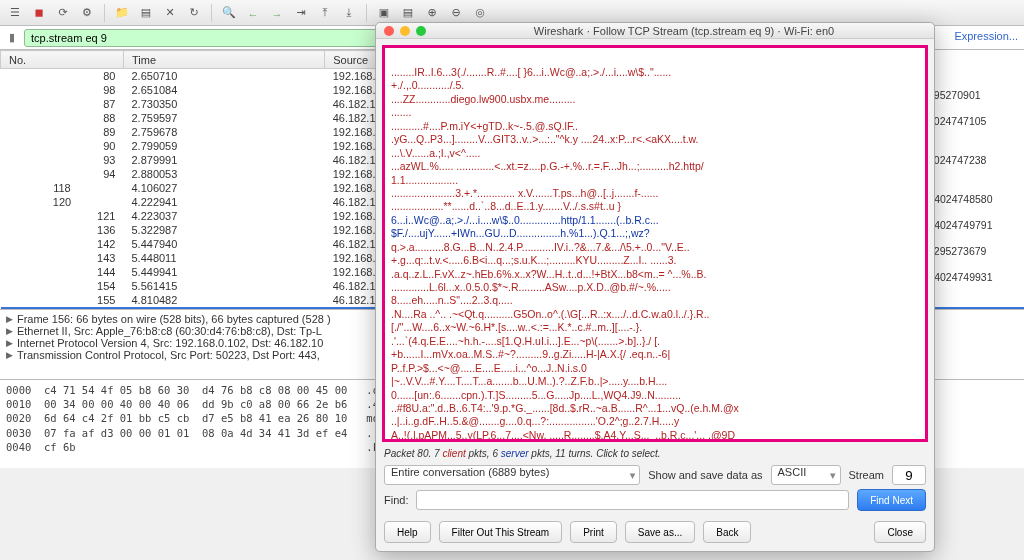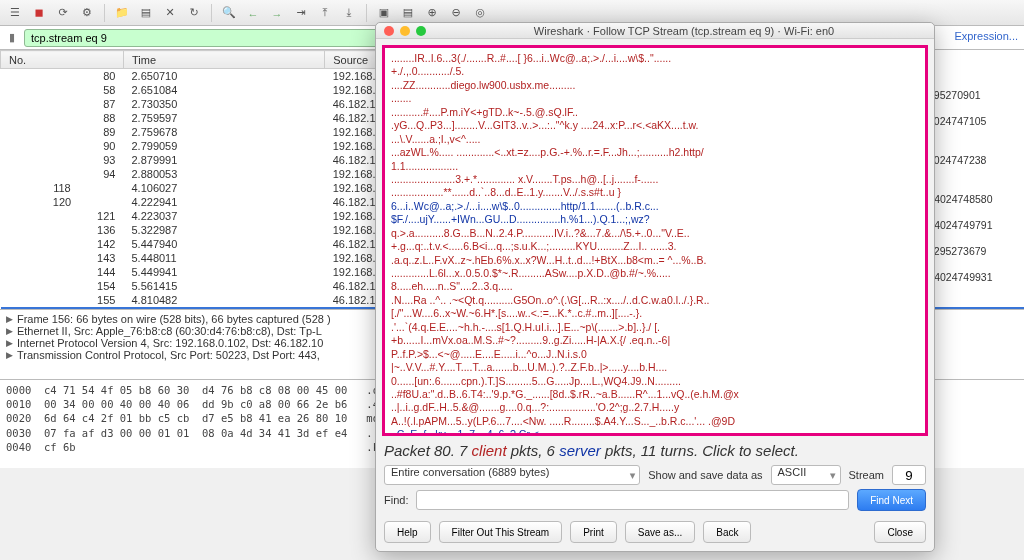--- a/index.html
+++ b/index.html
@@ -38,25 +38,25 @@
   
   .dialog { position: absolute; left: 375px; top: 22px; width: 560px; height: 530px; background: #f2f2f2; border: 1px solid #aaa; border-radius: 5px; box-shadow: 0 6px 24px rgba(0,0,0,.3); display: flex; flex-direction: column; }
   .dlg-titlebar { height: 16px; background: linear-gradient(#f7f7f7,#e4e4e4); border-bottom: 1px solid #ccc; display: flex; align-items: center; font-size: 11px; border-radius: 5px 5px 0 0; }
   .dlg-lights { display: flex; gap: 6px; padding: 0 8px; }
   .dlg-lights span { width: 10px; height: 10px; border-radius: 50%; }
   .dlg-lights .r { background: #ff5f56; }
   .dlg-lights .y { background: #ffbd2e; }
   .dlg-lights .g { background: #27c93f; }
   .dlg-titlebar .t { flex: 1; text-align: center; color: #444; }
 
-  .stream-box { flex: 1; margin: 6px; border: 3px solid #e6007e; background: #fff; overflow: auto; padding: 4px 6px; font-family: Menlo, monospace; font-size: 10.5px; line-height: 1.28; }
+  .stream-box { flex: 1; margin: 6px; border: 3px solid #e6007e; background: #fff; overflow: auto; padding: 18px 6px; font-family: Menlo, monospace; font-size: 10.5px; line-height: 1.28; }
   .stream-box .cl { color: #b22222; }  
   .stream-box .sv { color: #1034a6; }  
 
-  .summary-line { margin: 0 8px 4px 8px; font-size: 15px; color: #333; }
+  .summary-line { margin: 0 8px 4px 8px; font-size: 10px; color: #333; }
   .summary-line em { font-style: italic; }
 
   .dlg-row { display: flex; align-items: center; gap: 8px; margin: 2px 8px; font-size: 11px; }
   .dlg-row .sel { flex: 1; height: 20px; background: #fff; border: 1px solid #bbb; border-radius: 3px; padding: 0 18px 0 6px; position: relative; }
   .dlg-row .sel .chev { position: absolute; right: 4px; top: 3px; color: #888; }
   .dlg-row label { white-space: nowrap; }
   .dlg-row input.find { flex: 1; height: 20px; border: 1px solid #bbb; border-radius: 3px; padding: 0 6px; }
   .num-input { width: 34px; height: 20px; border: 1px solid #bbb; border-radius: 3px; padding: 0 4px; text-align: center; }
 
   .btn { height: 22px; padding: 0 12px; background: linear-gradient(#fff,#eaeaea); border: 1px solid #bbb; border-radius: 4px; font-size: 10px; cursor: pointer; }
@@ -112,21 +112,21 @@
     </tr>
       </thead>
     <tbody id="packet-body">
         <tr>
           <td style="text-align:right">80</td>
           <td>2.650710</td>
           <td>192.168.0.102</td>
           <td><span class="blur">████████</span></td>
         </tr>
         <tr>
-          <td style="text-align:right">58</td>
+          <td style="text-align:right">98</td>
           <td>2.651084</td>
           <td>192.168.0.102</td>
           <td><span class="blur">████████</span></td>
         </tr>
         <tr>
           <td style="text-align:right">87</td>
           <td>2.730350</td>
           <td>46.182.109.100</td>
           <td><span class="blur">████████</span></td>
         </tr>

